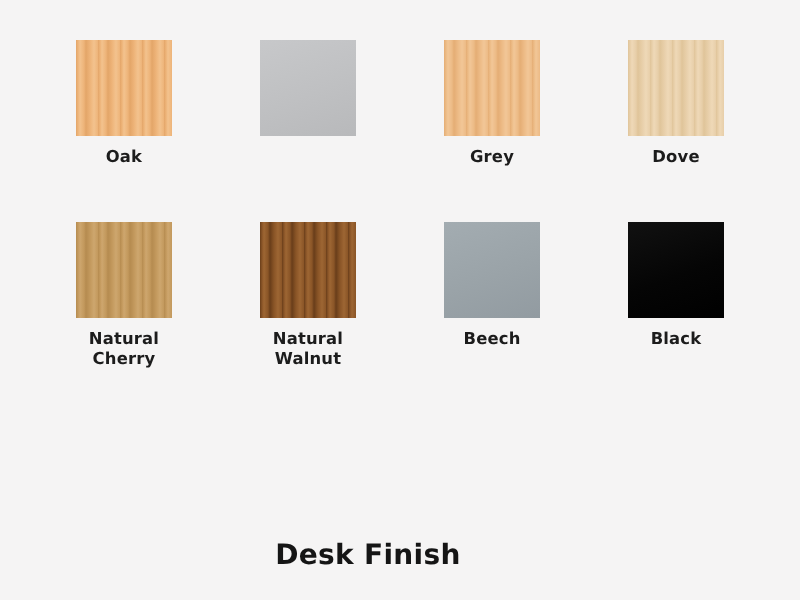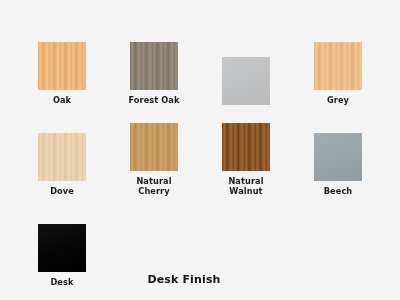--- a/index.html
+++ b/index.html
@@ -26,21 +26,20 @@
     column-gap: 0px;
     row-gap: 0px;
   }
 
   .swatch-cell {
     width: 92px;
     height: 91px;
     display: flex;
     flex-direction: column;
     align-items: center;
-    justify-content: flex-end;
   }
 
   .swatch-chip {
     width: 48px;
     height: 48px;
     margin-top: 6px;
     position: relative;
     overflow: hidden;
     background-repeat: no-repeat;
   }
@@ -60,41 +59,35 @@
     letter-spacing: 0.1px;
     white-space: pre-line;
   }
 
   #figure-caption {
     position: absolute;
     left: 0;
     bottom: 14px;
     width: 368px;
     text-align: center;
-    font-size: 11px;
+    font-size: 14px;
     font-weight: bold;
     color: #151515;
     letter-spacing: 0.15px;
   }
 </style>
 </head>
 <body>
 
 <div id="swatch-grid">
     <div class="swatch-cell">
       <div class="swatch-chip" style="background: rgb(238, 180, 121);">
         <div class="grain" style="background-image: repeating-linear-gradient(90deg, rgb(224, 161, 99) 0px, rgb(238, 180, 121) 1px, rgb(245, 200, 150) 2px, rgb(238, 180, 121) 4px, rgb(224, 161, 99) 5px, rgb(238, 180, 121) 7px, rgb(245, 200, 150) 9px, rgb(238, 180, 121) 11px), linear-gradient(rgba(255, 255, 255, 0.1), rgba(0, 0, 0, 0.1)); opacity: 0.75;"></div>
       </div>
       <div class="swatch-label">Oak</div>
-    </div>
-    <div class="swatch-cell">
-      <div class="swatch-chip" style="background: rgb(141, 127, 112);">
-        <div class="grain" style="background-image: repeating-linear-gradient(90deg, rgb(118, 107, 94) 0px, rgb(141, 127, 112) 1px, rgb(162, 149, 138) 2px, rgb(141, 127, 112) 4px, rgb(118, 107, 94) 5px, rgb(141, 127, 112) 7px, rgb(162, 149, 138) 9px, rgb(141, 127, 112) 11px), linear-gradient(rgba(255, 255, 255, 0.1), rgba(0, 0, 0, 0.1)); opacity: 0.75;"></div>
-      </div>
-      <div class="swatch-label">Forest Oak</div>
     </div>
     <div class="swatch-cell">
       <div class="swatch-chip" style="background: rgb(191, 192, 194);">
         <div class="grain" style="background-image: linear-gradient(160deg, rgb(199, 200, 202), rgb(191, 192, 194) 55%, rgb(184, 185, 187)); opacity: 1;"></div>
       </div>
     </div>
     <div class="swatch-cell">
       <div class="swatch-chip" style="background: rgb(237, 187, 134);">
         <div class="grain" style="background-image: repeating-linear-gradient(90deg, rgb(226, 169, 111) 0px, rgb(237, 187, 134) 1px, rgb(244, 203, 158) 2px, rgb(237, 187, 134) 4px, rgb(226, 169, 111) 5px, rgb(237, 187, 134) 7px, rgb(244, 203, 158) 9px, rgb(237, 187, 134) 11px), linear-gradient(rgba(255, 255, 255, 0.1), rgba(0, 0, 0, 0.1)); opacity: 0.75;"></div>
       </div>
@@ -123,18 +116,18 @@
     <div class="swatch-cell">
       <div class="swatch-chip" style="background: rgb(154, 163, 168);">
         <div class="grain" style="background-image: linear-gradient(160deg, rgb(163, 172, 177), rgb(154, 163, 168) 55%, rgb(146, 155, 161)); opacity: 1;"></div>
       </div>
       <div class="swatch-label">Beech</div>
     </div>
     <div class="swatch-cell">
       <div class="swatch-chip" style="background: rgb(5, 5, 5);">
         <div class="grain" style="background-image: linear-gradient(160deg, rgb(17, 17, 17), rgb(5, 5, 5) 55%, rgb(0, 0, 0)); opacity: 1;"></div>
       </div>
-      <div class="swatch-label">Desk</div>
+      <div class="swatch-label">Black</div>
     </div>
     <div class="swatch-cell"></div>
   </div>
 
 <div id="figure-caption">Desk Finish</div>
 
 </body></html>

